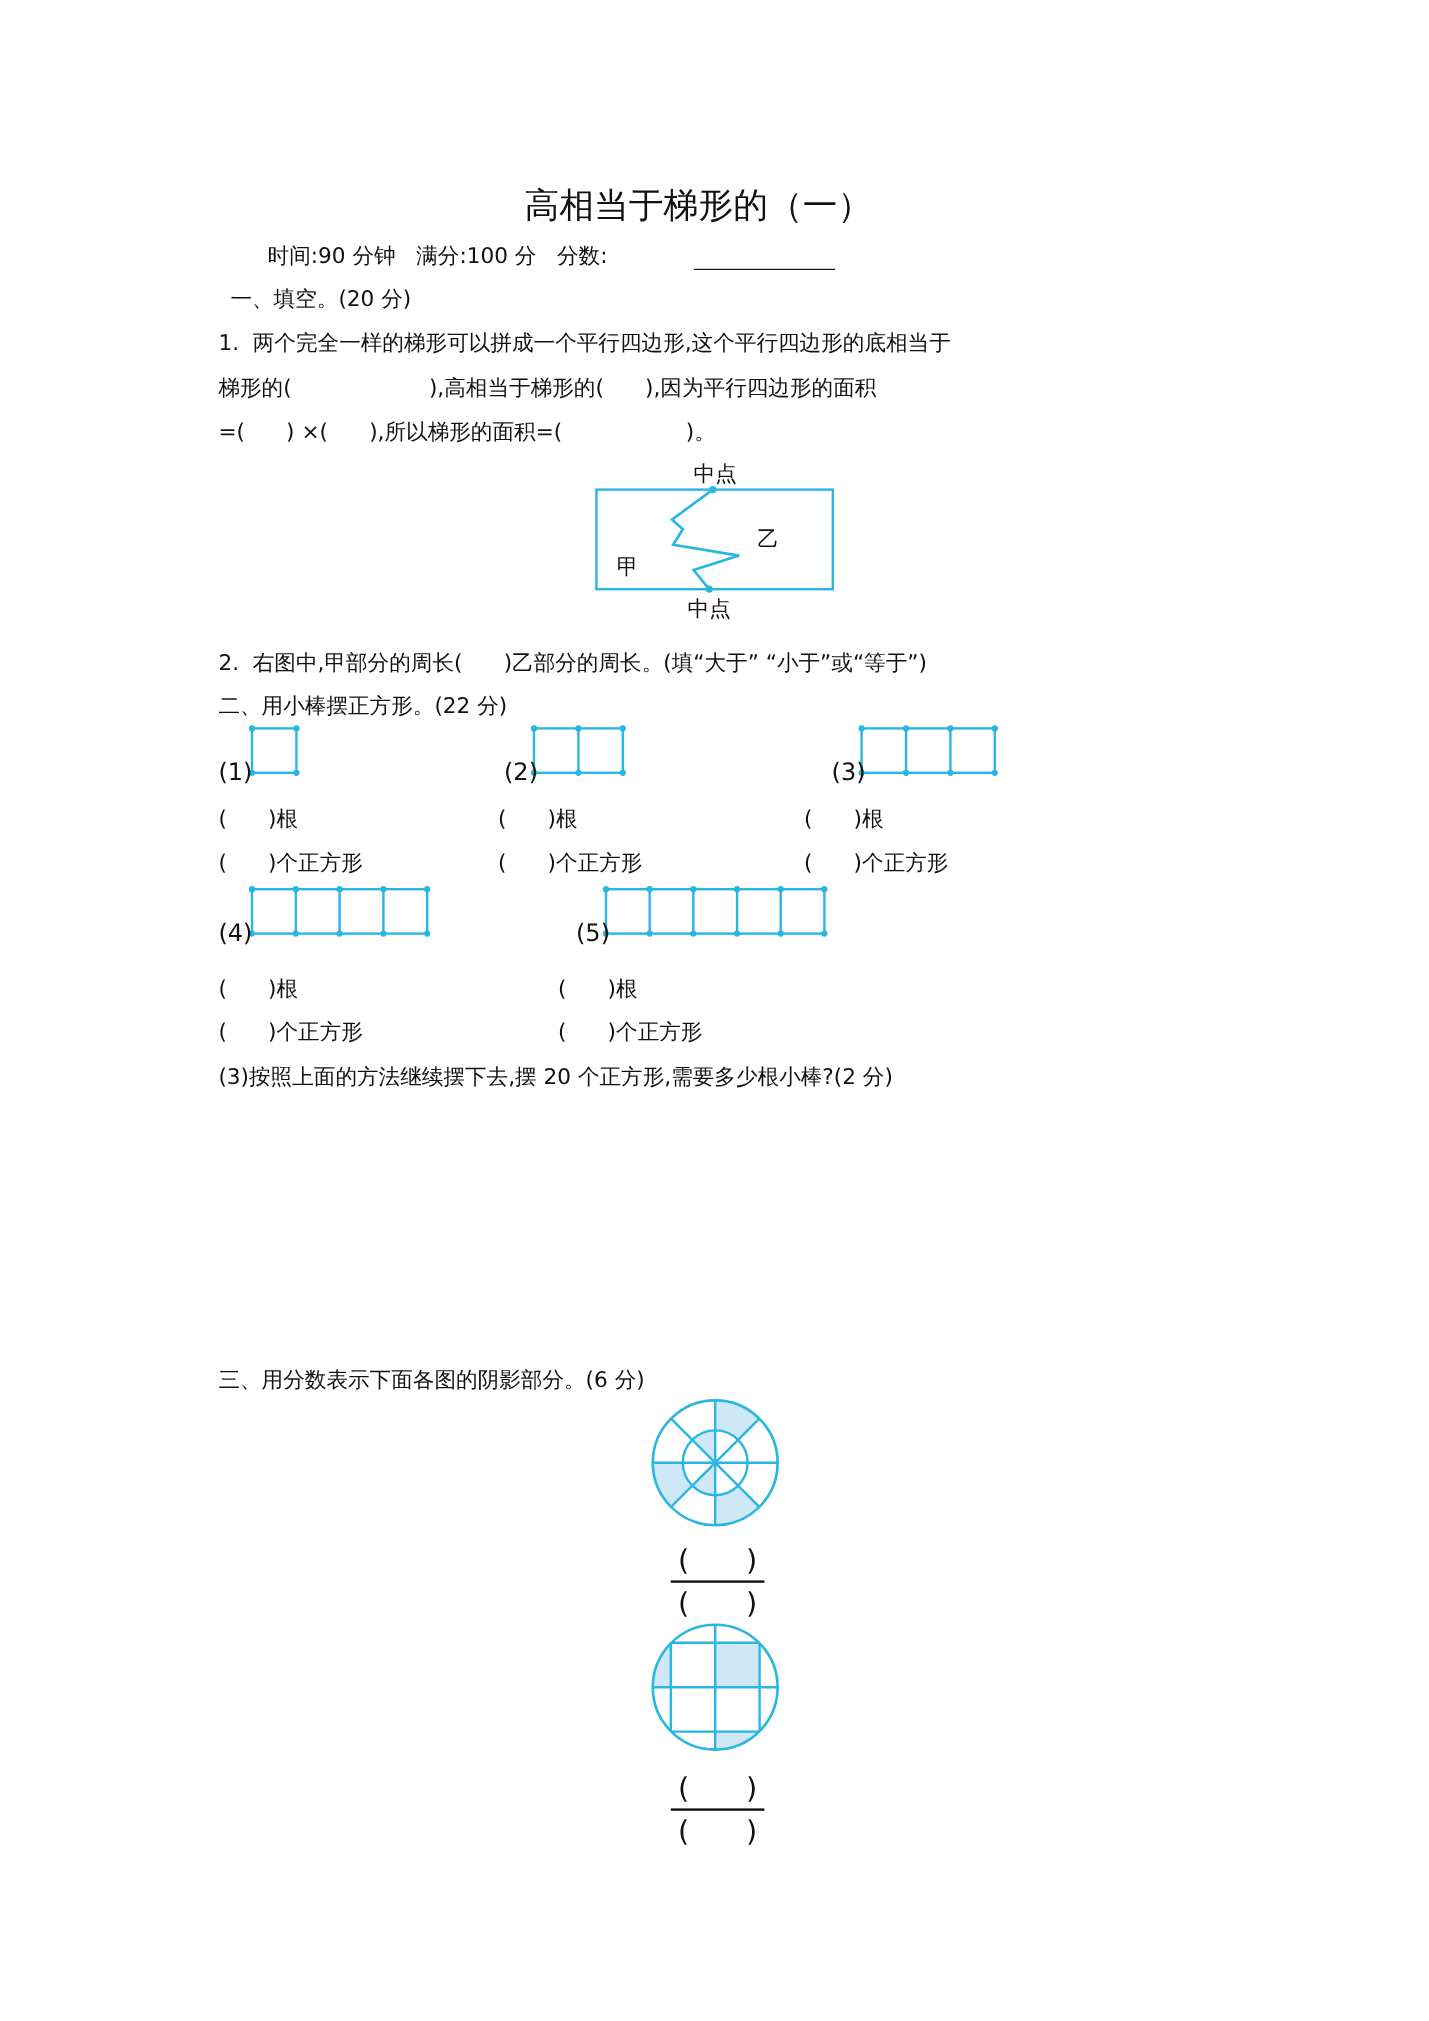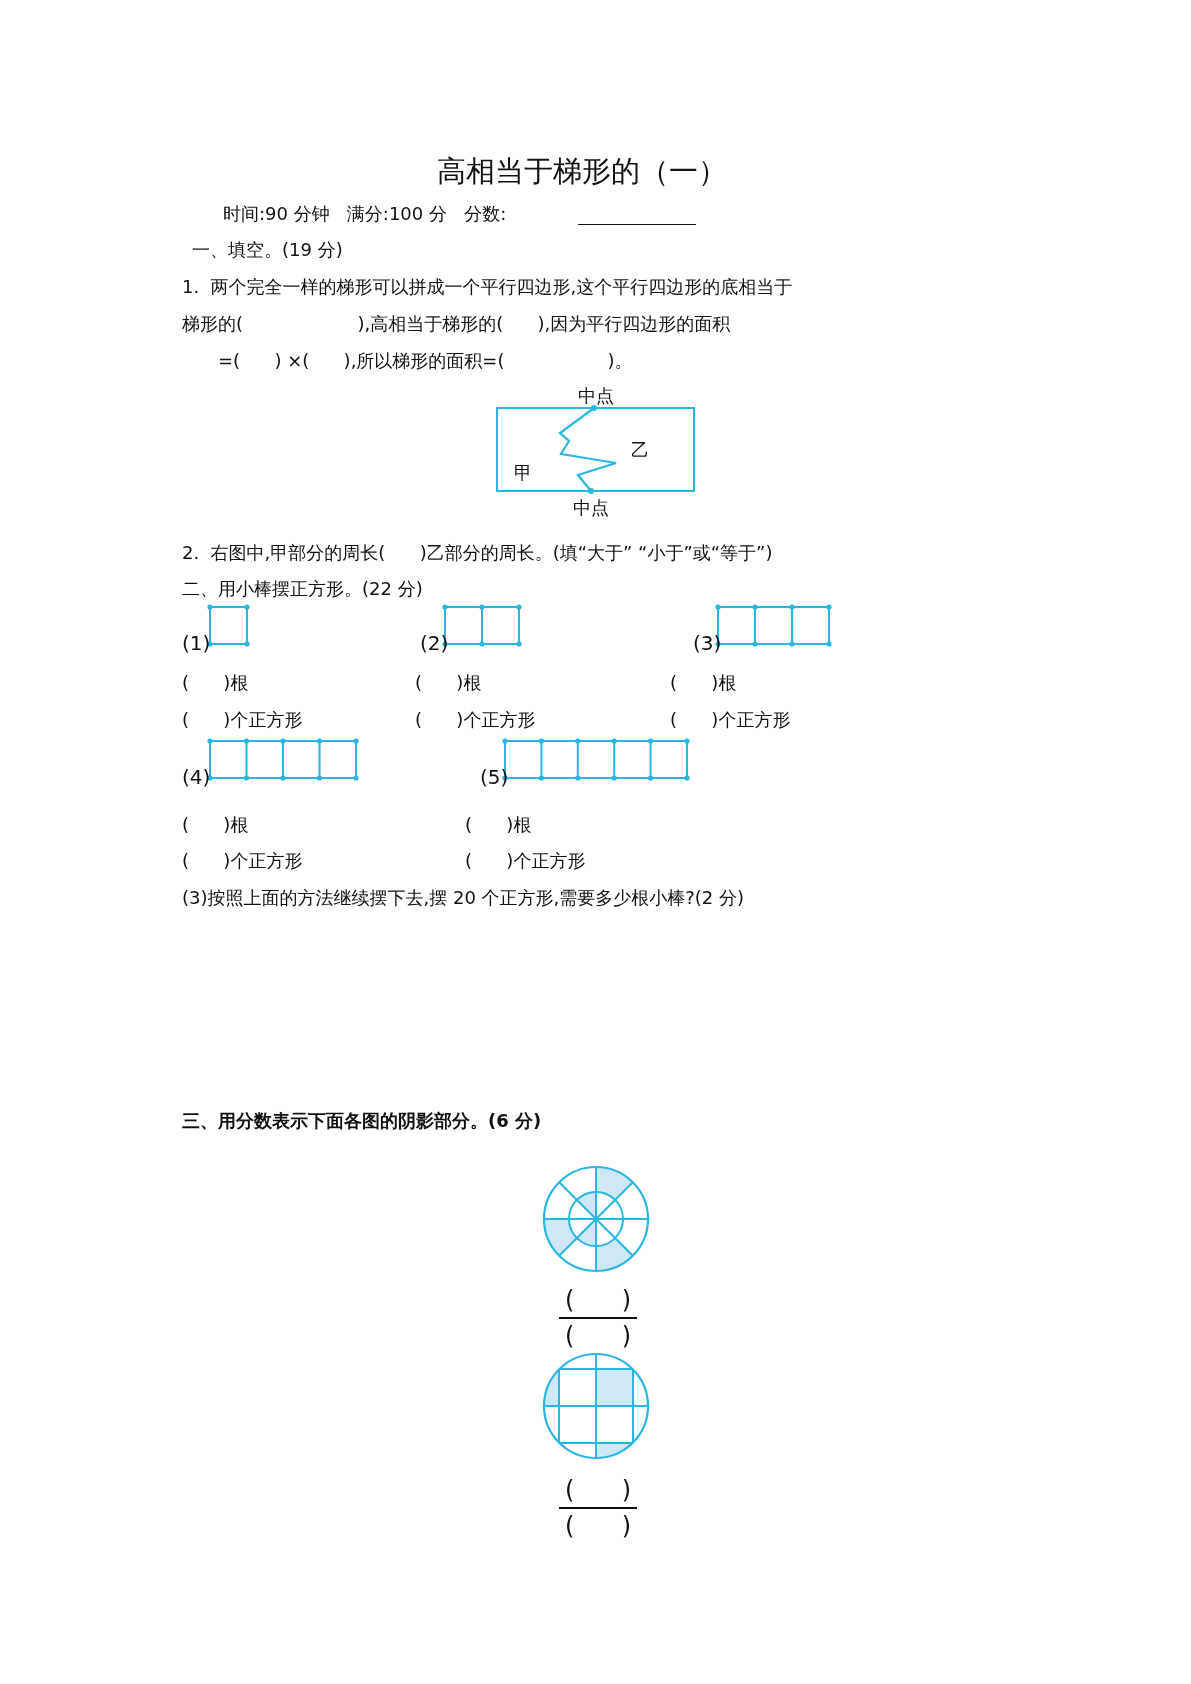--- a/index.html
+++ b/index.html
@@ -13,24 +13,24 @@
   .frac .num, .frac .den { display: flex; justify-content: space-between; padding: 0 6px; }
   .frac .bar { height: 0; border-top: 2px solid #111; margin: 3px 0; }
 </style>
 </head>
 <body>
 
 <div class="t title" style="left:437px; top:154px;">高相当于梯形的（一）</div>
 <div class="t" style="left:223px; top:201px;">时间:90 分钟   满分:100 分   分数:</div>
 <div class="blank-line" style="left:578px; top:224px; width:118px;"></div>
 
-<div class="t" style="left:192px; top:237px;">一、填空。(19 分)</div>
+<div class="t" style="left:192px; top:237px;">一、填空。(20 分)</div>
 <div class="t" style="left:182px; top:274px;">1.  两个完全一样的梯形可以拼成一个平行四边形,这个平行四边形的底相当于</div>
 <div class="t" style="left:182px; top:311px;">梯形的(                    ),高相当于梯形的(      ),因为平行四边形的面积</div>
-<div class="t" style="left:182px; top:348px;margin-left:36px;">=(      ) ×(      ),所以梯形的面积=(                  )。</div>
+<div class="t" style="left:182px; top:348px;">=(      ) ×(      ),所以梯形的面积=(                  )。</div>
 
 <svg width="1191" height="1684">
   <g>
     <rect x="497" y="408" width="197" height="83" fill="none" stroke="#29b6e0" stroke-width="2"></rect>
     <polyline points="594,408 560,433 569,441 561,454 616,463 578,475 591,491" fill="none" stroke="#29b6e0" stroke-width="2.2"></polyline>
     <circle cx="594" cy="408" r="3" fill="#29b6e0"></circle>
     <circle cx="591" cy="491" r="3" fill="#29b6e0"></circle>
   </g>
 
   <g stroke="#29b6e0" stroke-width="2" fill="none">
@@ -170,21 +170,21 @@
 <div class="t" style="left:182px; top:764px; font-size:20px;">(4)</div>
 <div class="t" style="left:480px; top:764px; font-size:20px;">(5)</div>
 
 <div class="t" style="left:182px; top:812px;">(      )根</div>
 <div class="t" style="left:465px; top:812px;">(      )根</div>
 <div class="t" style="left:182px; top:848px;">(      )个正方形</div>
 <div class="t" style="left:465px; top:848px;">(      )个正方形</div>
 
 <div class="t" style="left:182px; top:885px;">(3)按照上面的方法继续摆下去,摆 20 个正方形,需要多少根小棒?(2 分)</div>
 
-<div class="t" style="left:182px; top:1108px;font-weight:bold;">三、用分数表示下面各图的阴影部分。(6 分)</div>
+<div class="t" style="left:182px; top:1138px;">三、用分数表示下面各图的阴影部分。(6 分)</div>
 
 <div class="frac" style="left:559px; top:1286px;">
   <div class="num">
       <span>(</span>
       <span>)</span>
     </div>
   <div class="bar"></div>
   <div class="den">
       <span>(</span>
       <span>)</span>

